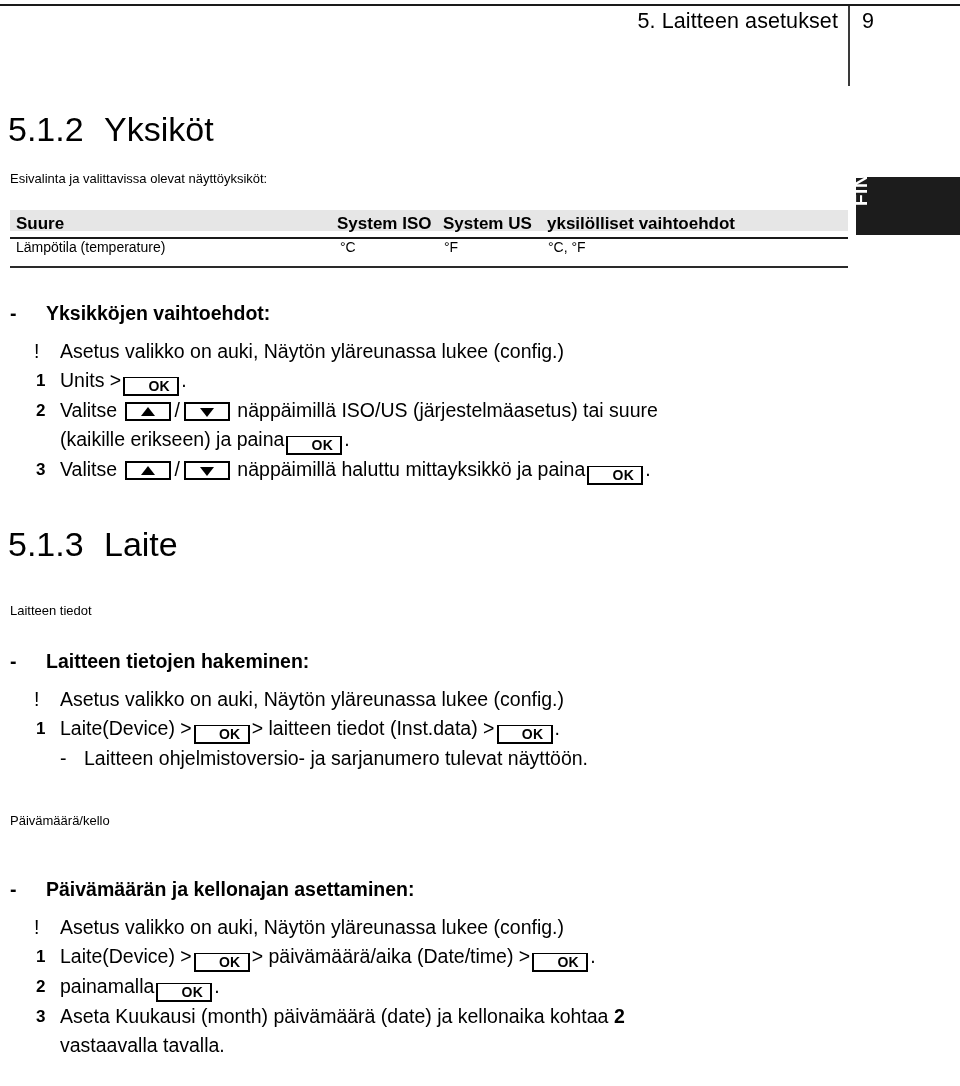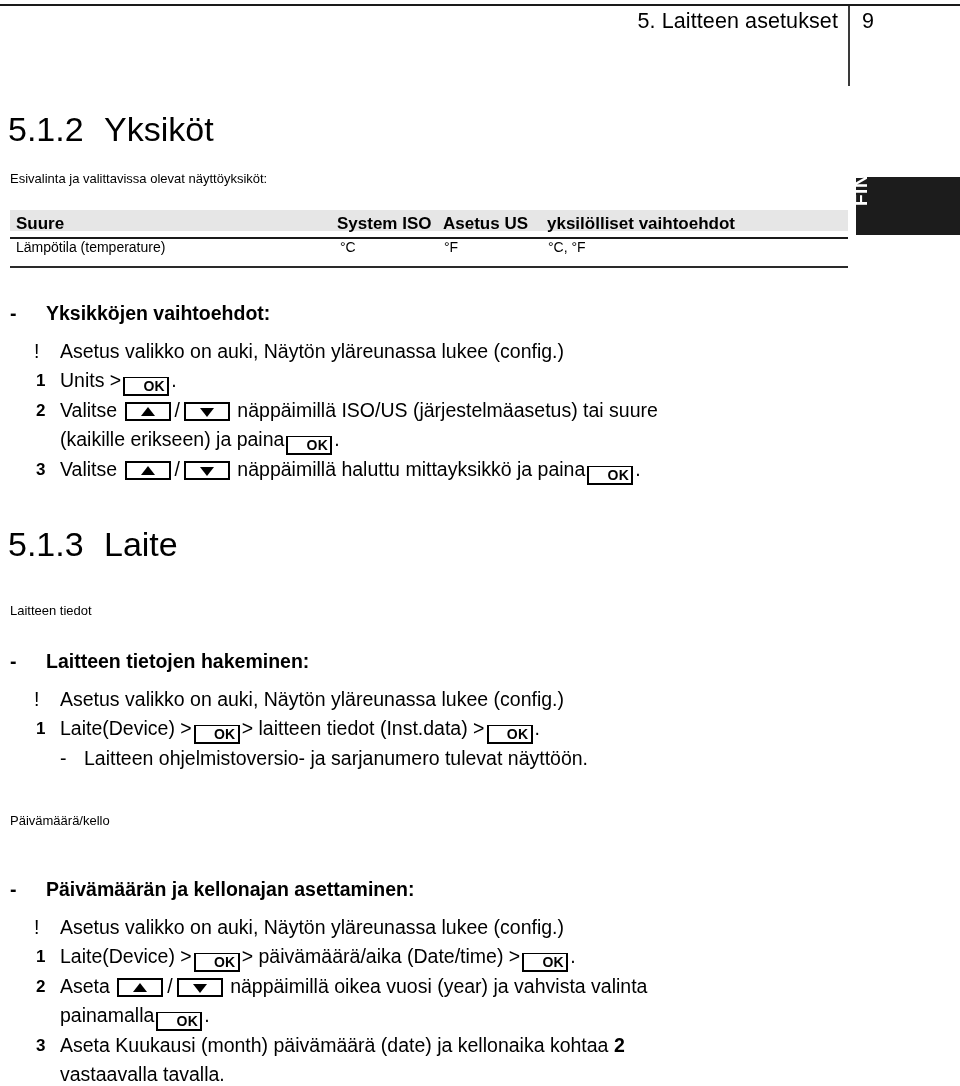--- a/index.html
+++ b/index.html
@@ -162,21 +162,21 @@
   .key {
     display: inline-block;
     position: relative;
     vertical-align: -4px;
     border: 2px solid #000;
     background: #fff;
     text-align: center;
     margin: 0 2px;
   }
   .key-ok {
-    width: 46px; height: 19px;
+    width: 56px; height: 19px;
     line-height: 16px;
     font-size: 14px;
     font-weight: 600;
     border-top-width: 1px;
     letter-spacing: .3px;
     padding-left: 16px;
   }
   .key-arrow {
     width: 46px; height: 19px;
   }
@@ -213,21 +213,21 @@
   <span class="num">5.1.2</span><span>Yksiköt</span>
 </div>
 
 <div class="intro-line" style="top:171px;">Esivalinta ja valittavissa olevat näyttöyksiköt:</div>
 
 <div class="units-table">
   <div class="line-top"></div>
   <div class="trow thead">
     <span class="cell c1">Suure</span>
     <span class="cell c2">System ISO</span>
-    <span class="cell c3">Asetus US</span>
+    <span class="cell c3">System US</span>
     <span class="cell c4">yksilölliset vaihtoehdot</span>
   </div>
   <div class="line-mid"></div>
   <div class="trow tbody" style="top:2px;">
     <span class="cell c1">Lämpötila (temperature)</span>
     <span class="cell c2">°C</span>
     <span class="cell c3">°F</span>
     <span class="cell c4">°C, °F</span>
   </div>
   <div class="line-bot"></div>
@@ -311,23 +311,20 @@
     <span class="t">Asetus valikko on auki, Näytön yläreunassa lukee (config.)</span>
   </div>
 
   <div class="step">
     <span class="marker num">1</span>
     <span class="t"><span>Laite(Device) &gt;</span><span class="key key-ok">OK</span><span>&gt; päivämäärä/aika (Date/time) &gt;</span><span class="key key-ok">OK</span><span>.</span></span>
   </div>
 
   <div class="step">
     <span class="marker num">2</span>
-    <span class="t"><span>Aseta</span>
-      <span class="key key-arrow up"><i class="tri"></i></span><span class="sep">/</span><span class="key key-arrow down"><i class="tri"></i></span>
-      <span>näppäimillä oikea vuosi (year) ja vahvista valinta</span></span>
     <div class="t" style="padding-left:0;"><span>painamalla</span><span class="key key-ok">OK</span><span>.</span></div>
   </div>
 
   <div class="step">
     <span class="marker num">3</span>
     <span class="t"><span>Aseta Kuukausi (month) päivämäärä (date) ja kellonaika kohtaa</span> <span class="bold-inline">2</span></span>
     <div class="t">vastaavalla tavalla.</div>
   </div>
 
 </div>

